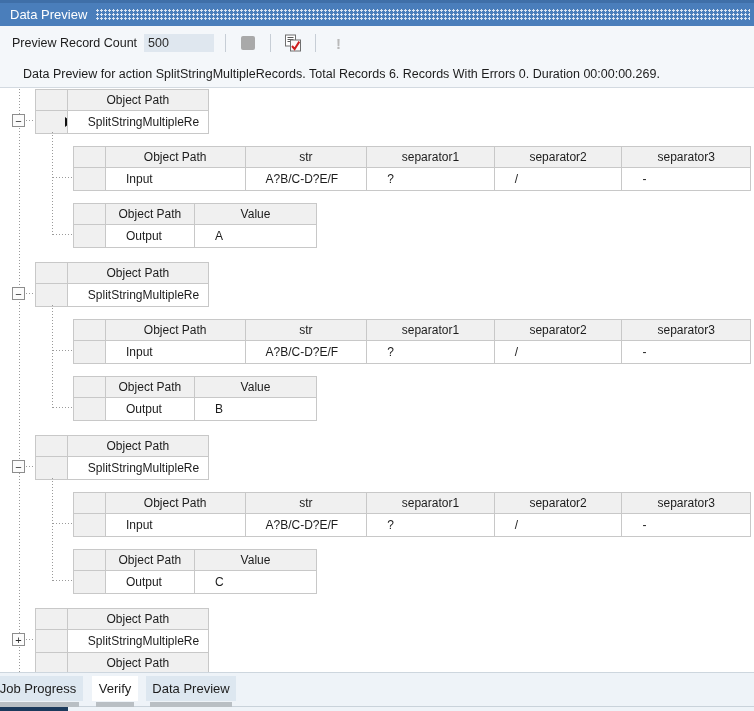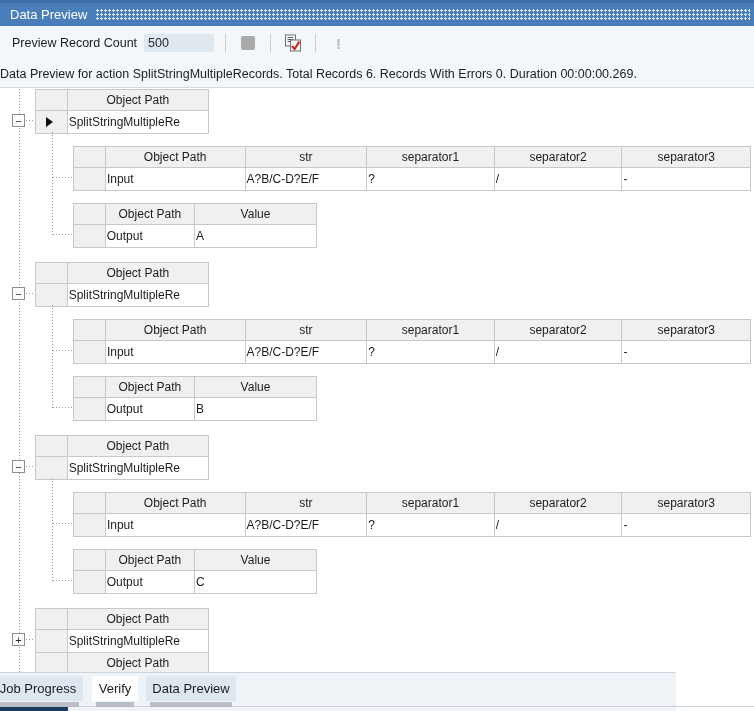--- a/index.html
+++ b/index.html
@@ -105,21 +105,21 @@
   }
 
   
   .infoline {
     position: absolute;
     left: 0; top: 60px;
     width: 754px; height: 28px;
     background: #f4f7fa;
     display: flex;
     align-items: center;
-    padding-left: 0;
+    padding-left: 23px;
     box-sizing: border-box;
     border-bottom: 1px solid #d3dae1;
     font-size: 12.5px;
     white-space: nowrap;
   }
 
   
   .content {
     position: absolute;
     left: 0; top: 89px;
@@ -194,21 +194,21 @@
     white-space: nowrap;
   }
   .cell:last-child { border-right: none; }
   .hdr-row .cell {
     justify-content: center;
     background: #f0f0f0;
     color: #1c1c1c;
   }
   .data-row .cell {
     justify-content: flex-start;
-    padding-left: 1px;
+    padding-left: 20px;
   }
   .rowsel {
     background: #f0f0f0 !important;
     border-right: 1px solid #c8c8c8;
   }
   .hdr-blank {
     background: #f0f0f0;
     border-right: 1px solid #c8c8c8;
   }
   .caret {
@@ -232,21 +232,21 @@
     height: 1px;
     background-image: linear-gradient(to right, #9a9a9a 50%, rgba(255,255,255,0) 0%);
     background-size: 3px 1px;
     background-repeat: repeat-x;
   }
 
   
   .tabbar {
     position: absolute;
     left: 0; top: 672px;
-    width: 676px; height: 39px;
+    width: 754px; height: 39px;
     background: #eef3f8;
     border-top: 1px solid #cdd6de;
     box-sizing: border-box;
   }
   .tab {
     position: absolute;
     top: 3px;
     height: 25px;
     display: flex;
     align-items: center;

